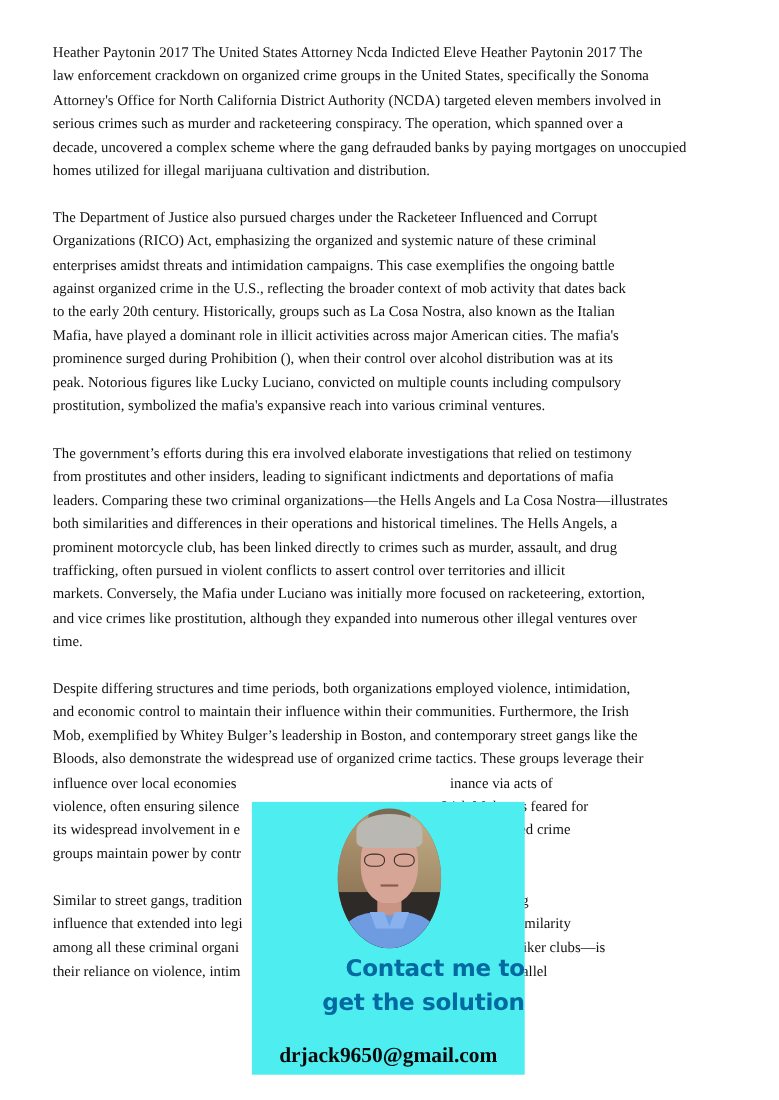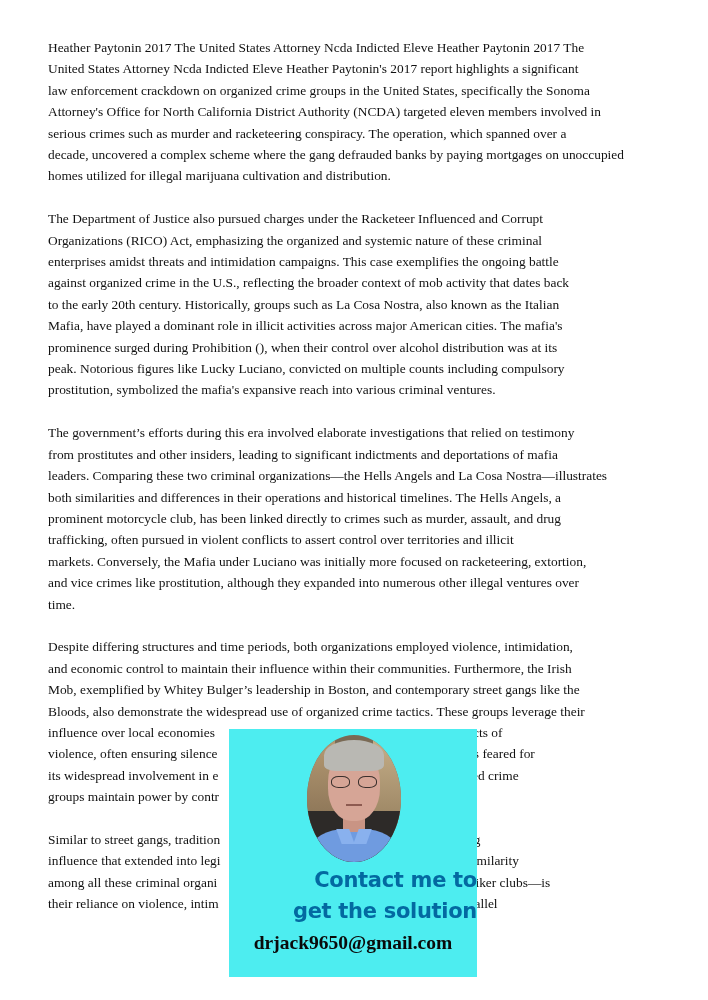--- a/index.html
+++ b/index.html
@@ -111,35 +111,34 @@
       color: #0369a1;
       font-size: 21px;
       letter-spacing: -0.3px;
     }
     .cta-1 { top: 139px; }
     .cta-2 { top: 170px; }
     .email {
       position: absolute;
       left: 0;
       width: 100%;
-      top: 203px;
+      top: 220px;
       text-align: center;
       font-family: "Liberation Serif", "DejaVu Serif", serif;
       font-weight: bold;
       font-size: 19.5px;
       color: #0a0a0a;
     }
   </style>
 </head>
 <body>
 
 <div class="page">
   <p class="para">
     <span class="line">Heather Paytonin 2017 The United States Attorney Ncda Indicted Eleve Heather Paytonin 2017 The</span>
-    <span class="line">United States Attorney Ncda Indicted Eleve Heather Paytonin's 2017 report highlights a significant</span>
     <span class="line">law enforcement crackdown on organized crime groups in the United States, specifically the Sonoma</span>
     <span class="line">Attorney's Office for North California District Authority (NCDA) targeted eleven members involved in</span>
     <span class="line">serious crimes such as murder and racketeering conspiracy. The operation, which spanned over a</span>
     <span class="line">decade, uncovered a complex scheme where the gang defrauded banks by paying mortgages on unoccupied</span>
     <span class="line">homes utilized for illegal marijuana cultivation and distribution.</span>
   </p>
   <p class="para">
     <span class="line">The Department of Justice also pursued charges under the Racketeer Influenced and Corrupt</span>
     <span class="line">Organizations (RICO) Act, emphasizing the organized and systemic nature of these criminal</span>
     <span class="line">enterprises amidst threats and intimidation campaigns. This case exemplifies the ongoing battle</span>

